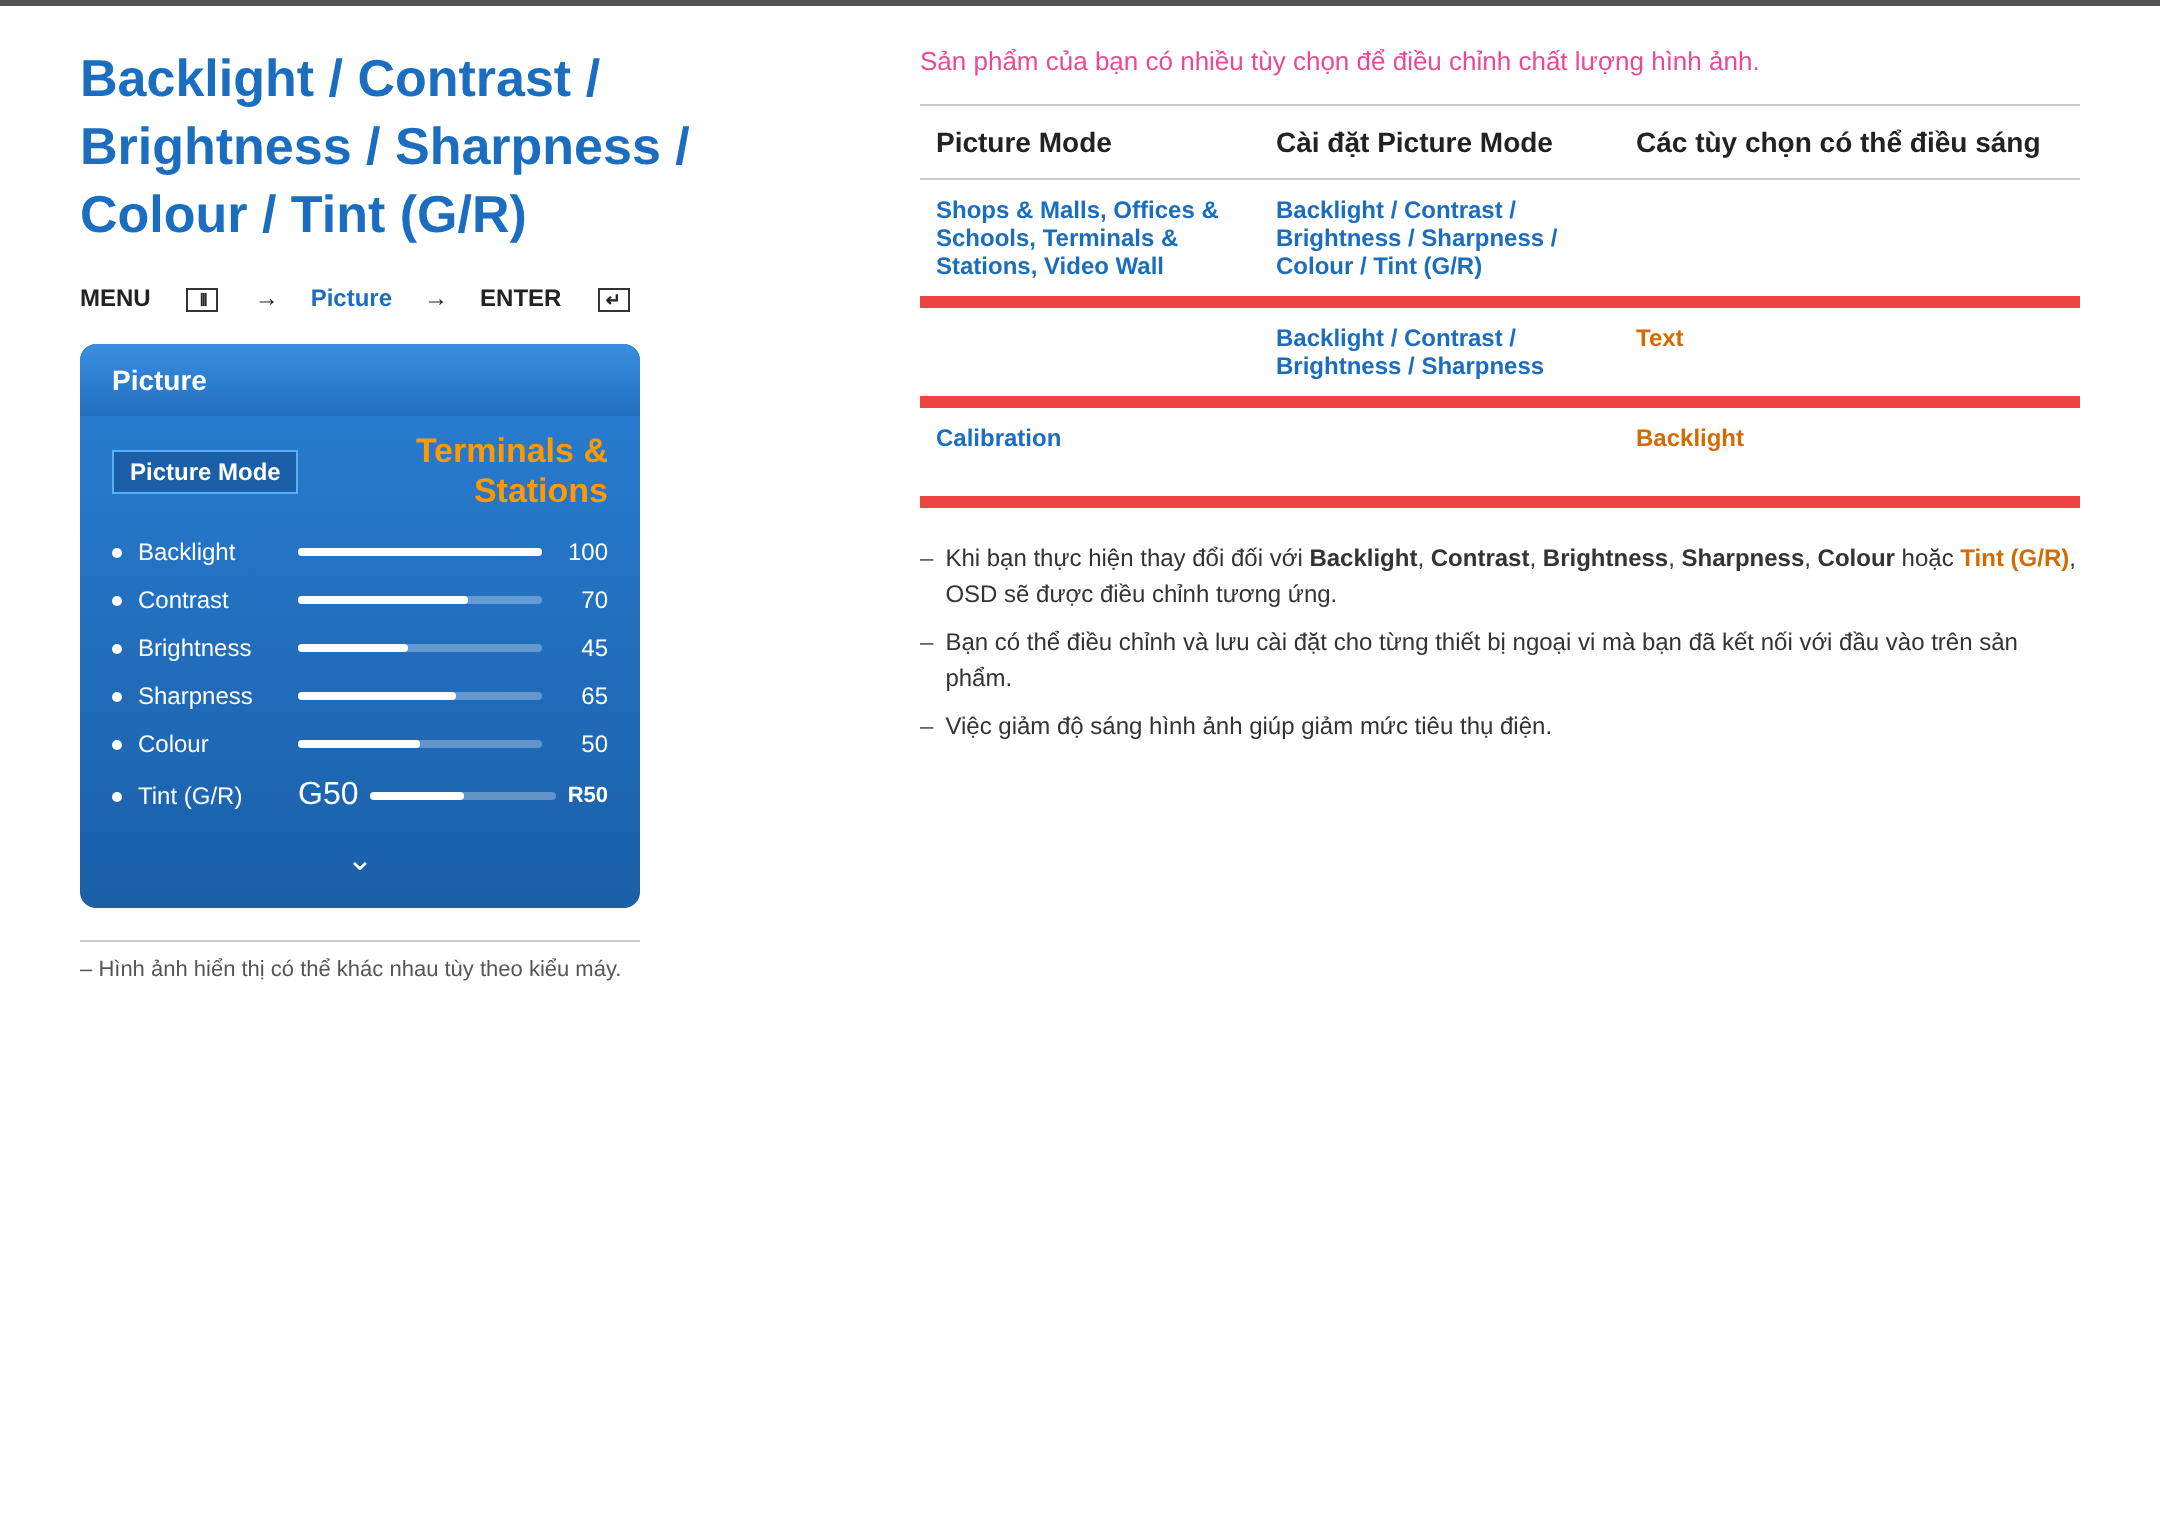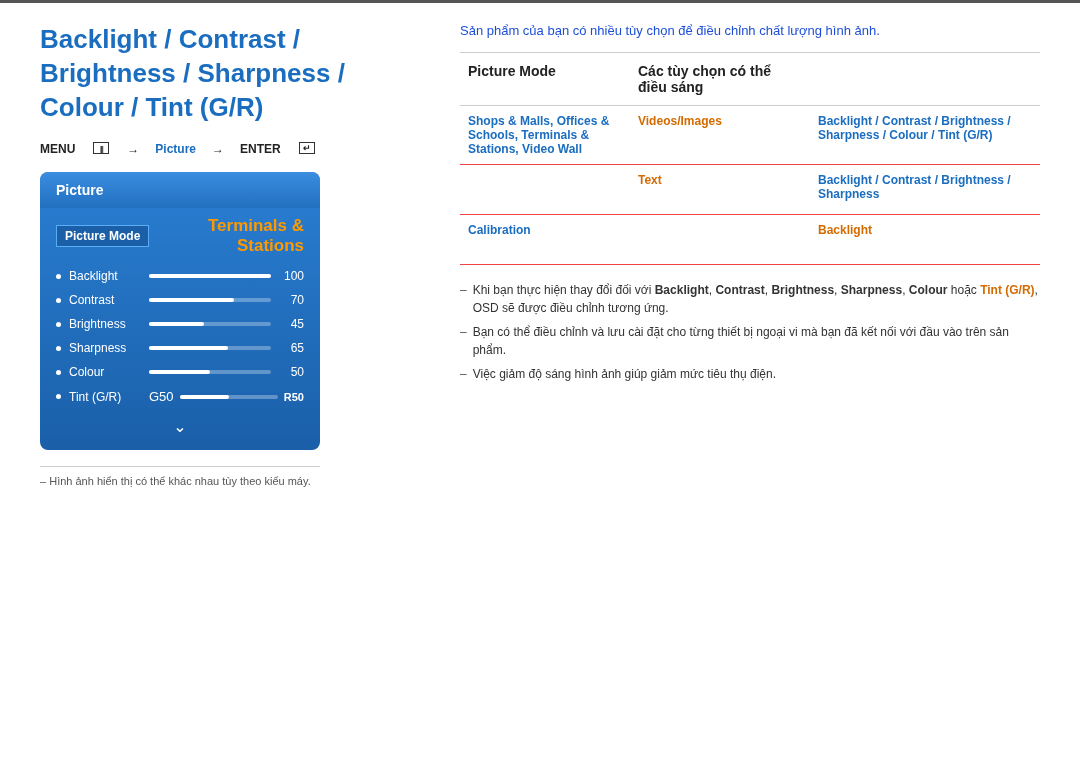--- a/index.html
+++ b/index.html
@@ -39,21 +39,21 @@
       line-height: 1.3;
       margin-bottom: 18px;
     }
 
     .nav-instruction {
       font-size: 12px;
       font-weight: bold;
       color: #222;
       margin-bottom: 16px;
       display: flex;
-      align-items: flex-start;
+      align-items: flex-end;
       gap: 16px;
     }
 
     .nav-instruction .nav-picture {
       color: #1a6dbf;
     }
 
     .nav-icon {
       display: inline-block;
       width: 16px;
@@ -186,21 +186,21 @@
     }
 
     .tint-area {
       display: flex;
       align-items: center;
       gap: 6px;
       flex: 1;
     }
 
     .tint-label-g {
-      font-size: 13px;
+      font-size: 16px;
       color: #fff;
       text-align: center;
     }
     .tint-label-r {
       font-size: 11px;
       color: #fff;
       font-weight: bold;
     }
 
     .osd-chevron {
@@ -220,21 +220,21 @@
     }
 
     
     .right-panel {
       flex: 1;
       padding-top: 0;
     }
 
     .right-intro {
       font-size: 13px;
-      color: #1d4ed8;
+      color: #ec4899;
       margin-bottom: 14px;
     }
 
     .table-section {
       width: 100%;
       border-top: 1px solid #ccc;
     }
 
     .table-header {
       display: grid;
@@ -246,21 +246,21 @@
     .table-header-cell {
       font-size: 14px;
       font-weight: bold;
       color: #222;
       padding: 4px 8px;
     }
 
     .table-row {
       display: grid;
       grid-template-columns: 170px 180px 1fr;
-      border-bottom: 1px solid #ef4444;
+      border-bottom: 6px solid #ef4444;
       min-height: 50px;
     }
 
     .table-cell {
       padding: 8px 8px;
       font-size: 12px;
       vertical-align: top;
       display: flex;
       align-items: flex-start;
     }
@@ -405,42 +405,40 @@
       <span>–  </span><span>Hình ảnh hiển thị có thể khác nhau tùy theo kiểu máy.</span>
     </div>
   </div>
 
   <div class="right-panel">
     <p class="right-intro">Sản phẩm của bạn có nhiều tùy chọn để điều chỉnh chất lượng hình ảnh.</p>
 
     <div class="table-section">
       <div class="table-header">
         <div class="table-header-cell">Picture Mode</div>
+        <div class="table-header-cell">Cài đặt Picture Mode</div>
         <div class="table-header-cell">Các tùy chọn có thể điều sáng</div>
       </div>
 
       <div class="table-row">
         <div class="table-cell">
           <span class="cell-blue">Shops &amp; Malls, Offices &amp; Schools, Terminals &amp; Stations, Video Wall</span>
-        </div>
-        <div class="table-cell">
-          <span class="cell-orange">Videos/Images</span>
         </div>
         <div class="table-cell">
           <span class="cell-blue">Backlight / Contrast / Brightness / Sharpness / Colour / Tint (G/R)</span>
         </div>
       </div>
 
       <div class="table-row">
         <div class="table-cell"></div>
         <div class="table-cell">
+          <span class="cell-blue">Backlight / Contrast / Brightness / <strong>Sharpness</strong></span>
+        </div>
+        <div class="table-cell">
           <span class="cell-orange">Text</span>
-        </div>
-        <div class="table-cell">
-          <span class="cell-blue">Backlight / Contrast / Brightness / <strong>Sharpness</strong></span>
         </div>
       </div>
 
       <div class="table-row">
         <div class="table-cell">
           <span class="cell-blue">Calibration</span>
         </div>
         <div class="table-cell"></div>
         <div class="table-cell">
           <span class="cell-orange">Backlight</span>

